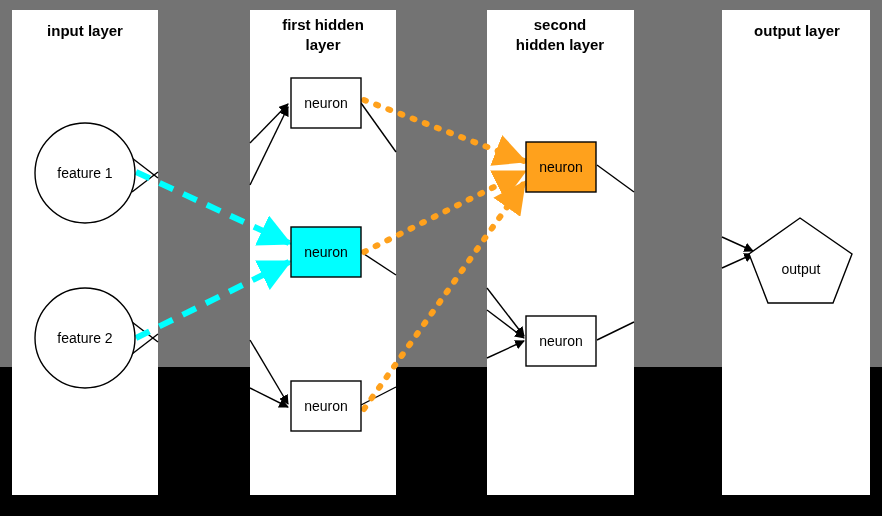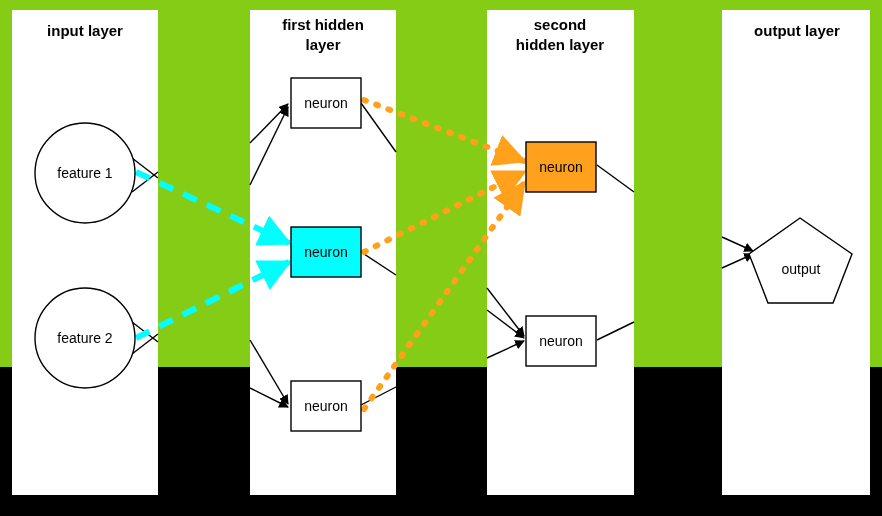--- a/index.html
+++ b/index.html
@@ -10,21 +10,21 @@
   body {
     width: 882px;
     height: 516px;
     overflow: hidden;
     font-family: "Liberation Sans", sans-serif;
   }
   #stage {
     position: relative;
     width: 882px;
     height: 367px;
-    background: #84cc16;
+    background: #737373;
   }
   #stage svg {
     position: absolute;
     top: 0;
     left: 0;
     width: 882px;
     height: 516px;
   }
   .panel-rect { fill: #ffffff; stroke: none; }
   .panel-title {

